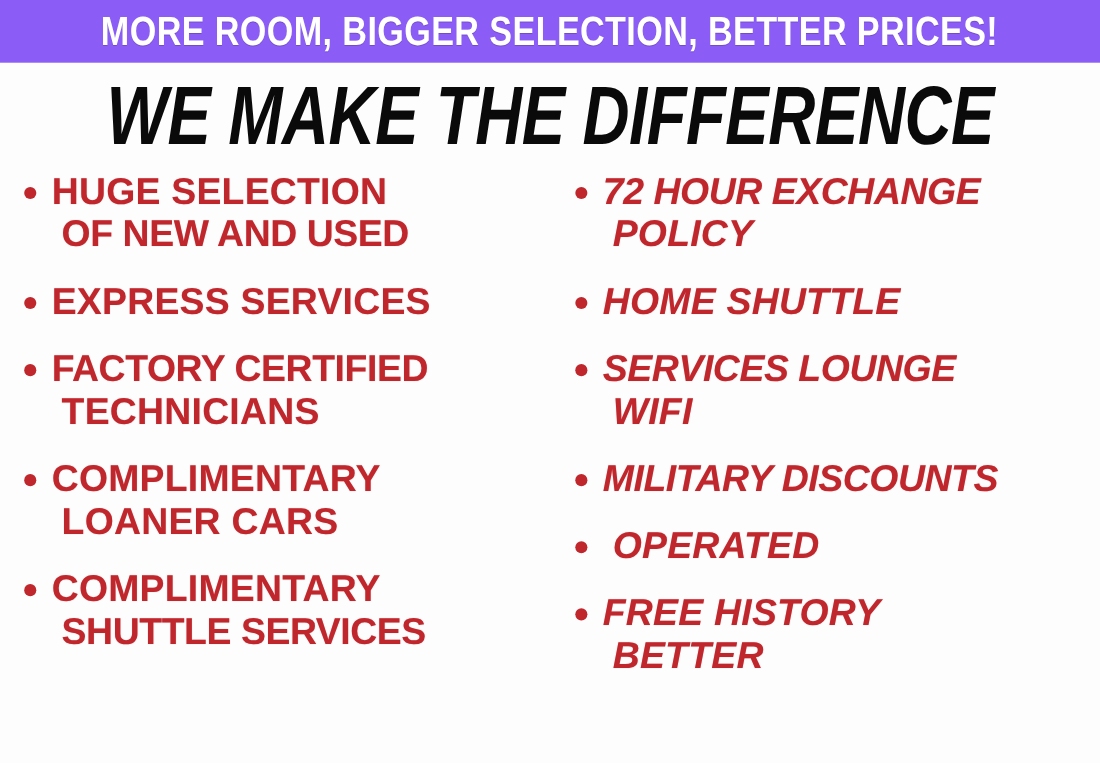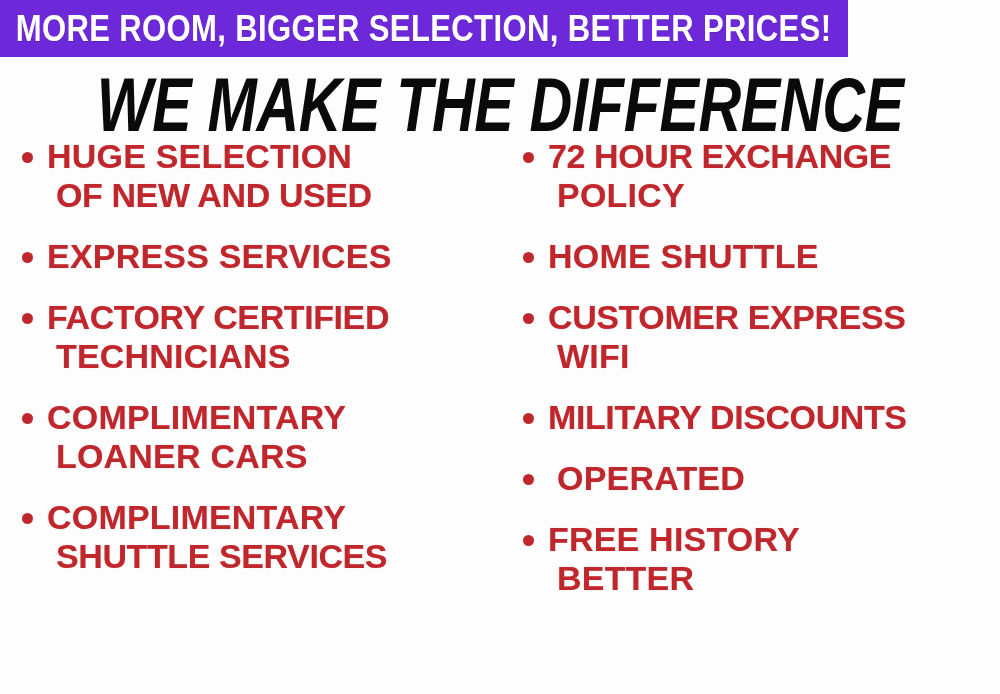--- a/index.html
+++ b/index.html
@@ -22,23 +22,23 @@
     height: 694px;
     background: #fdfdfd;
     overflow: hidden;
   }
 
   
   .banner {
     position: absolute;
     left: 0;
     top: 0;
-    width: 848px;
+    width: 1000px;
     height: 57px;
-    background: #6d28d9;
+    background: #8b5cf6;
     display: flex;
     align-items: center;
     justify-content: center;
     overflow: hidden;
   }
   .banner-text {
     color: #ffffff;
     font-family: "Liberation Sans", sans-serif;
     font-weight: bold;
     font-size: 37px;
@@ -72,30 +72,30 @@
     letter-spacing: -0.5px;
     white-space: nowrap;
     transform: scaleX(0.80) scaleY(1.02);
     transform-origin: center center;
   }
 
   
   .columns {
     position: absolute;
     left: 0;
-    top: 137px;
+    top: 155px;
     width: 1000px;
     height: 539px;
   }
   .col {
     position: absolute;
     top: 0;
   }
   .col-left  { left: 22px;  width: 478px; }
-  .col-right { left: 523px; width: 477px; }
+  .col-right { left: 523px; width: 477px; font-style: italic; }
 
   .bullet-item {
     display: flex;
     align-items: flex-start;
     margin-bottom: 22px;
   }
   .dot {
     flex: 0 0 auto;
     width: 11px;
     height: 11px;
@@ -185,21 +185,21 @@
         </div>
         <div class="bullet-item">
           <span class="dot"></span>
           <div class="lines">
             <div class="bline">HOME SHUTTLE</div>
           </div>
         </div>
         <div class="bullet-item">
           <span class="dot"></span>
           <div class="lines">
-            <div class="bline tight">CUSTOMER EXPRESS</div>
+            <div class="bline tight">SERVICES LOUNGE</div>
             <div class="bline cont">WIFI</div>
           </div>
         </div>
         <div class="bullet-item">
           <span class="dot"></span>
           <div class="lines">
             <div class="bline tight">MILITARY DISCOUNTS</div>
           </div>
         </div>
         <div class="bullet-item">

